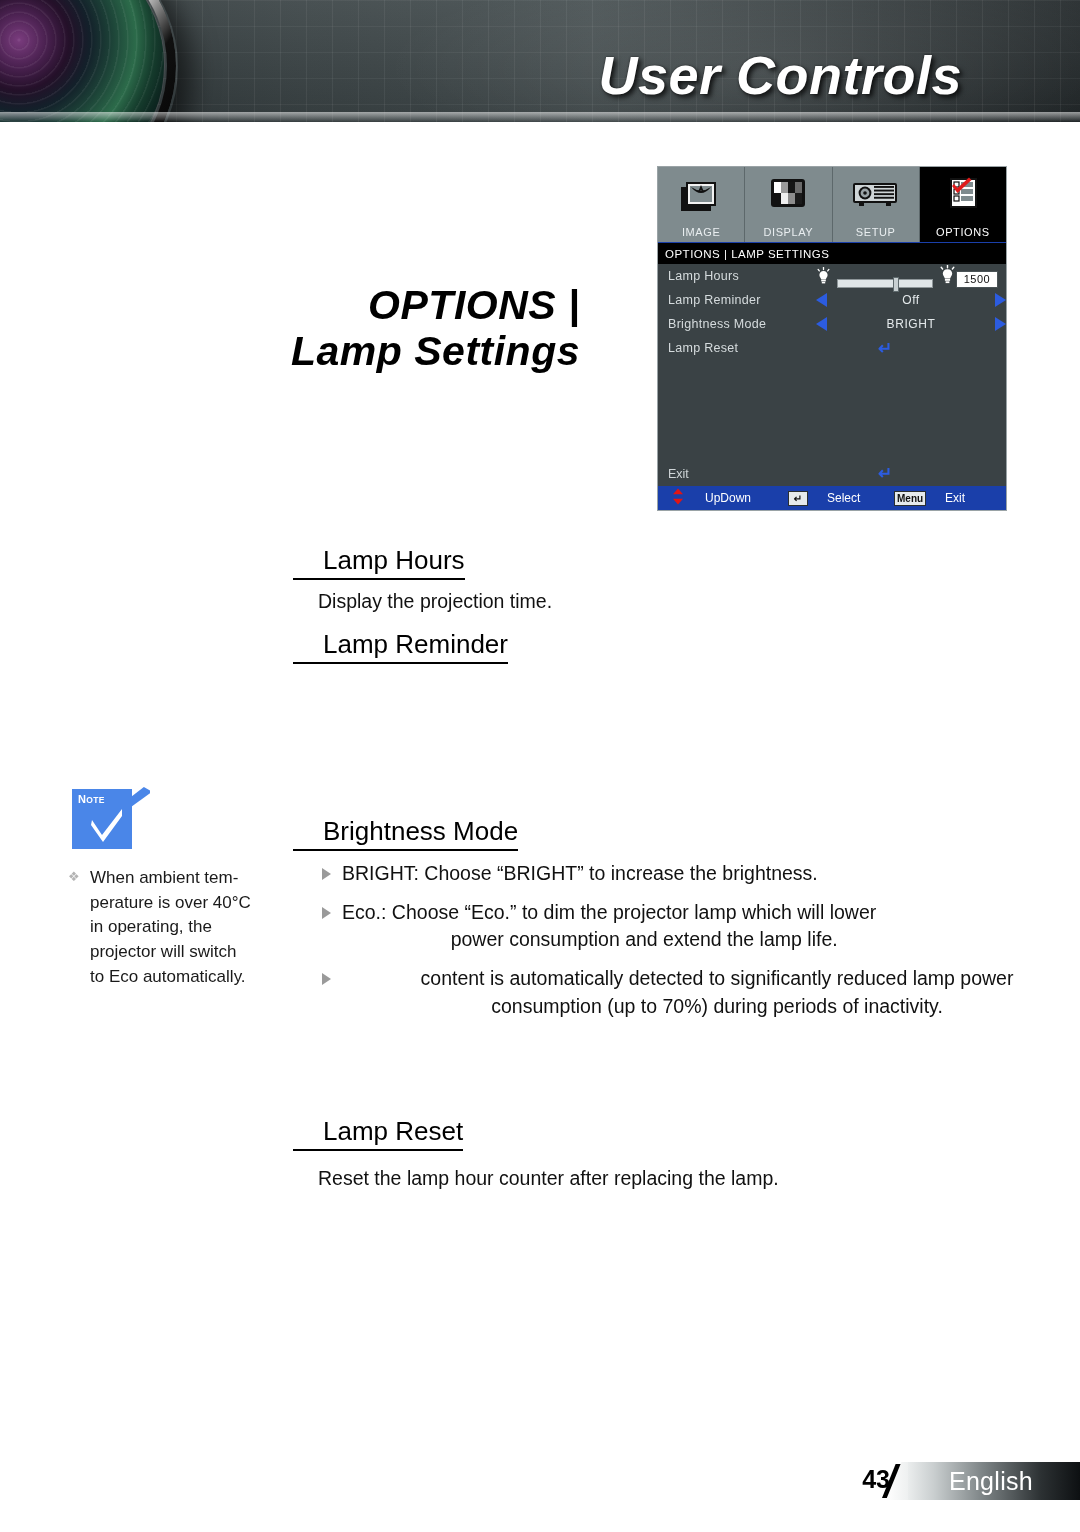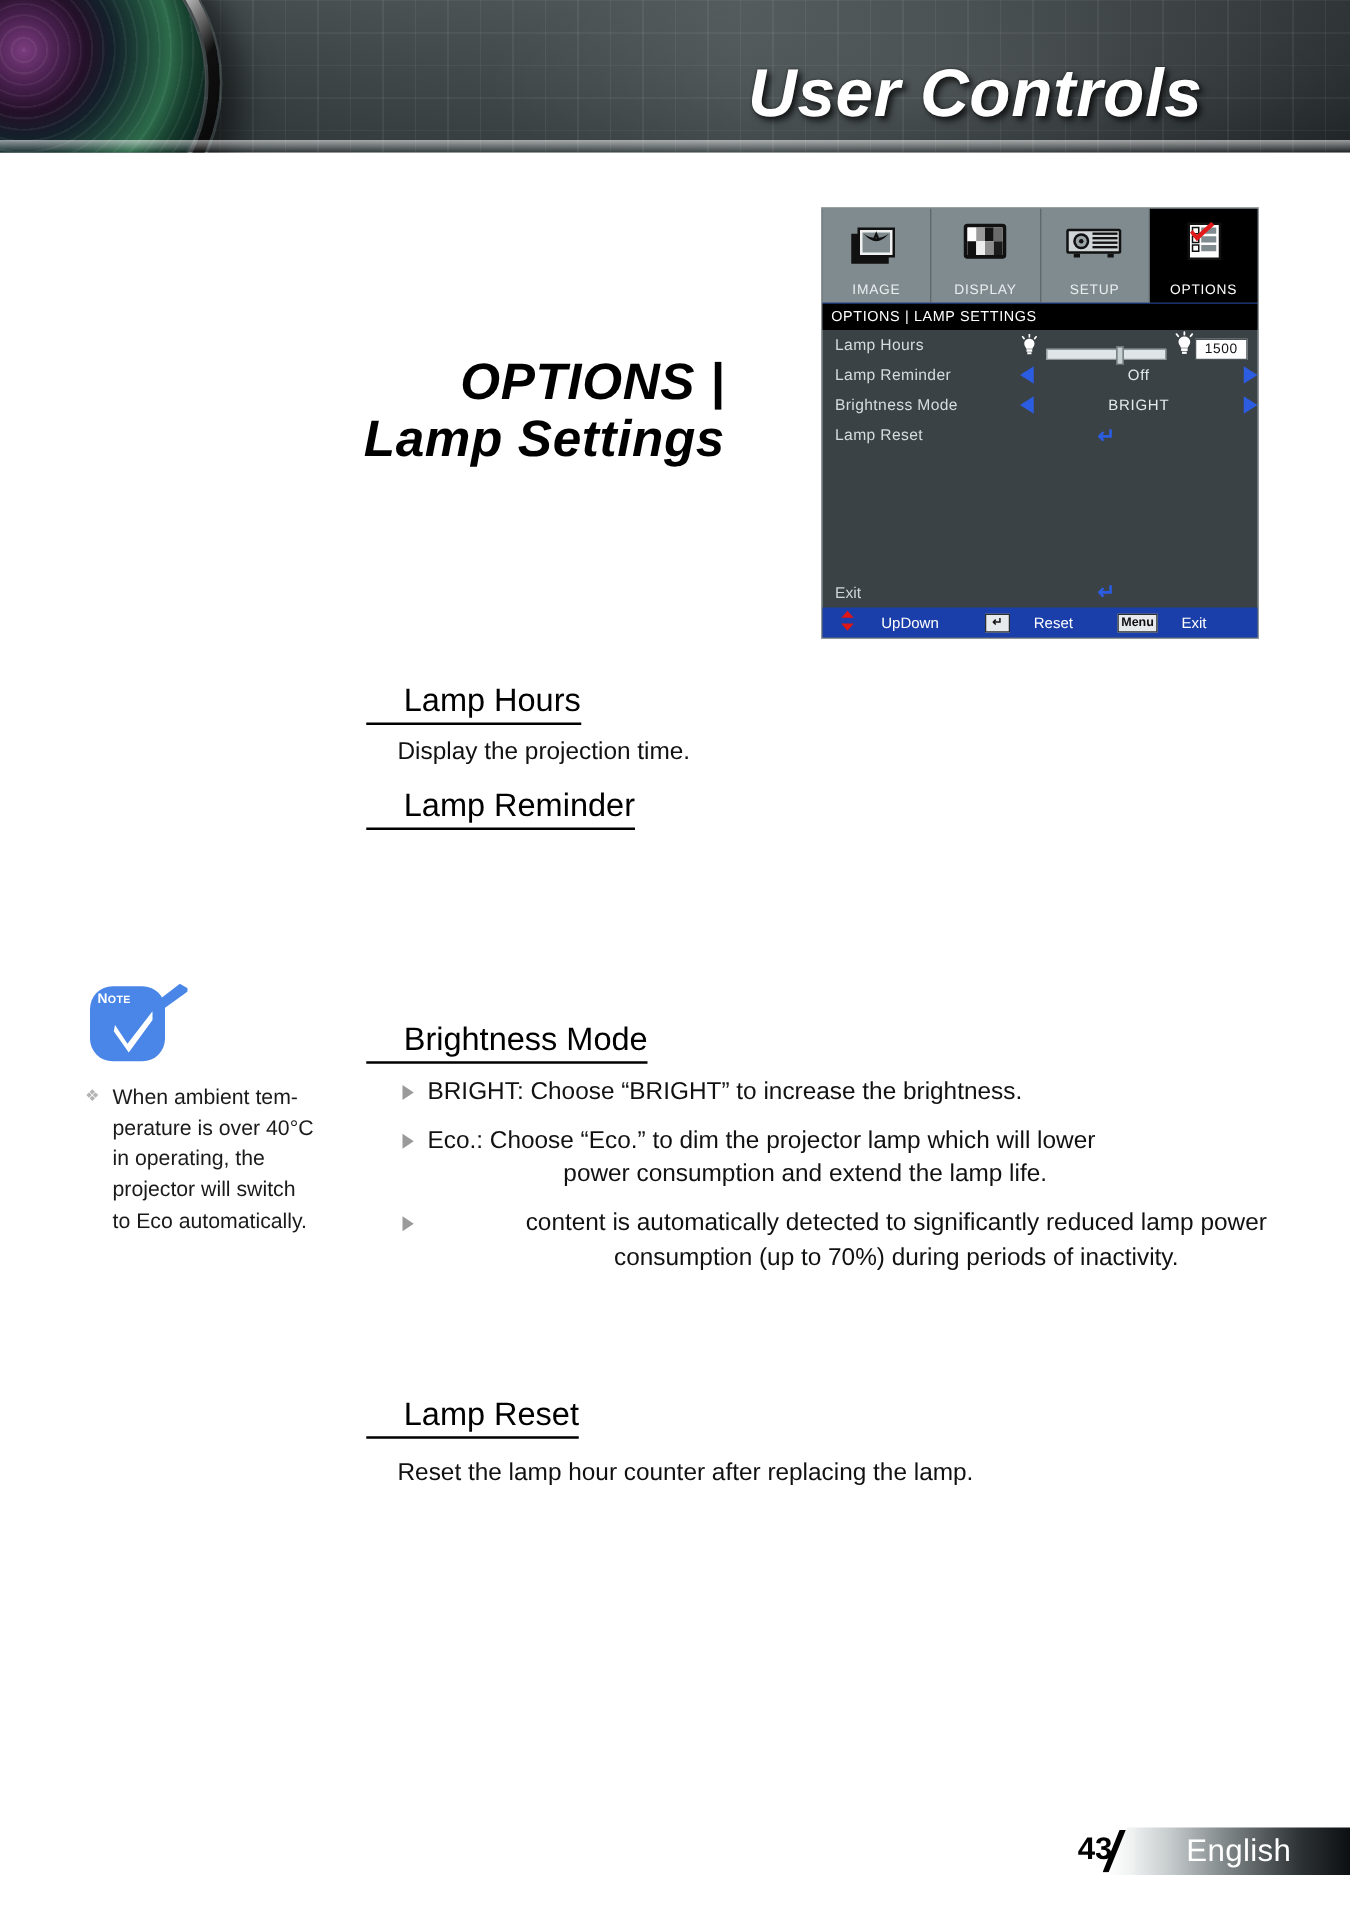--- a/index.html
+++ b/index.html
@@ -173,21 +173,21 @@
     flex: 0 0 auto; width: 0; height: 0; margin: 8px 11px 0 0;
     border-top: 6px solid transparent; border-bottom: 6px solid transparent;
     border-left: 9px solid #9a9a9a;
   }
   .bhang { text-indent: 0; }
   .bhang .cont { display: block; padding-left: 70px; text-align: center; }
 
   
   .note-icon {
     position: absolute; left: 72px; top: 789px; width: 60px; height: 60px;
-    background: #4a86e8; border-radius: 18px;
+    background: #4a86e8; border-radius: 0;
   }
   .note-icon .nlabel {
     position: absolute; left: 6px; top: 4px; color: #ffffff;
     font-size: 11px; font-weight: bold; letter-spacing: .3px;
   }
   .note-icon .nlabel .sm { font-size: 8.5px; }
   .note-swoosh {
     position: absolute; left: 104px; top: 781px; width: 46px; height: 46px;
     overflow: hidden;
   }
@@ -404,21 +404,21 @@
         <span>
           <svg width="16" height="17" viewBox="0 0 16 17">
             <path d="M8 0.5 L13 6.2 L3 6.2 Z" fill="#e01515"></path>
             <path d="M8 16.5 L3 10.8 L13 10.8 Z" fill="#e01515"></path>
           </svg>
         </span>
         <span>UpDown</span>
       </span>
       <span class="foot-item foot-2">
         <span class="key-box">↵</span>
-        <span>Reset</span>
+        <span>Select</span>
       </span>
       <span class="foot-item">
         <span class="key-box">Menu</span>
         <span>Exit</span>
       </span>
     </div>
 
   </div>
 
   <div class="content">

